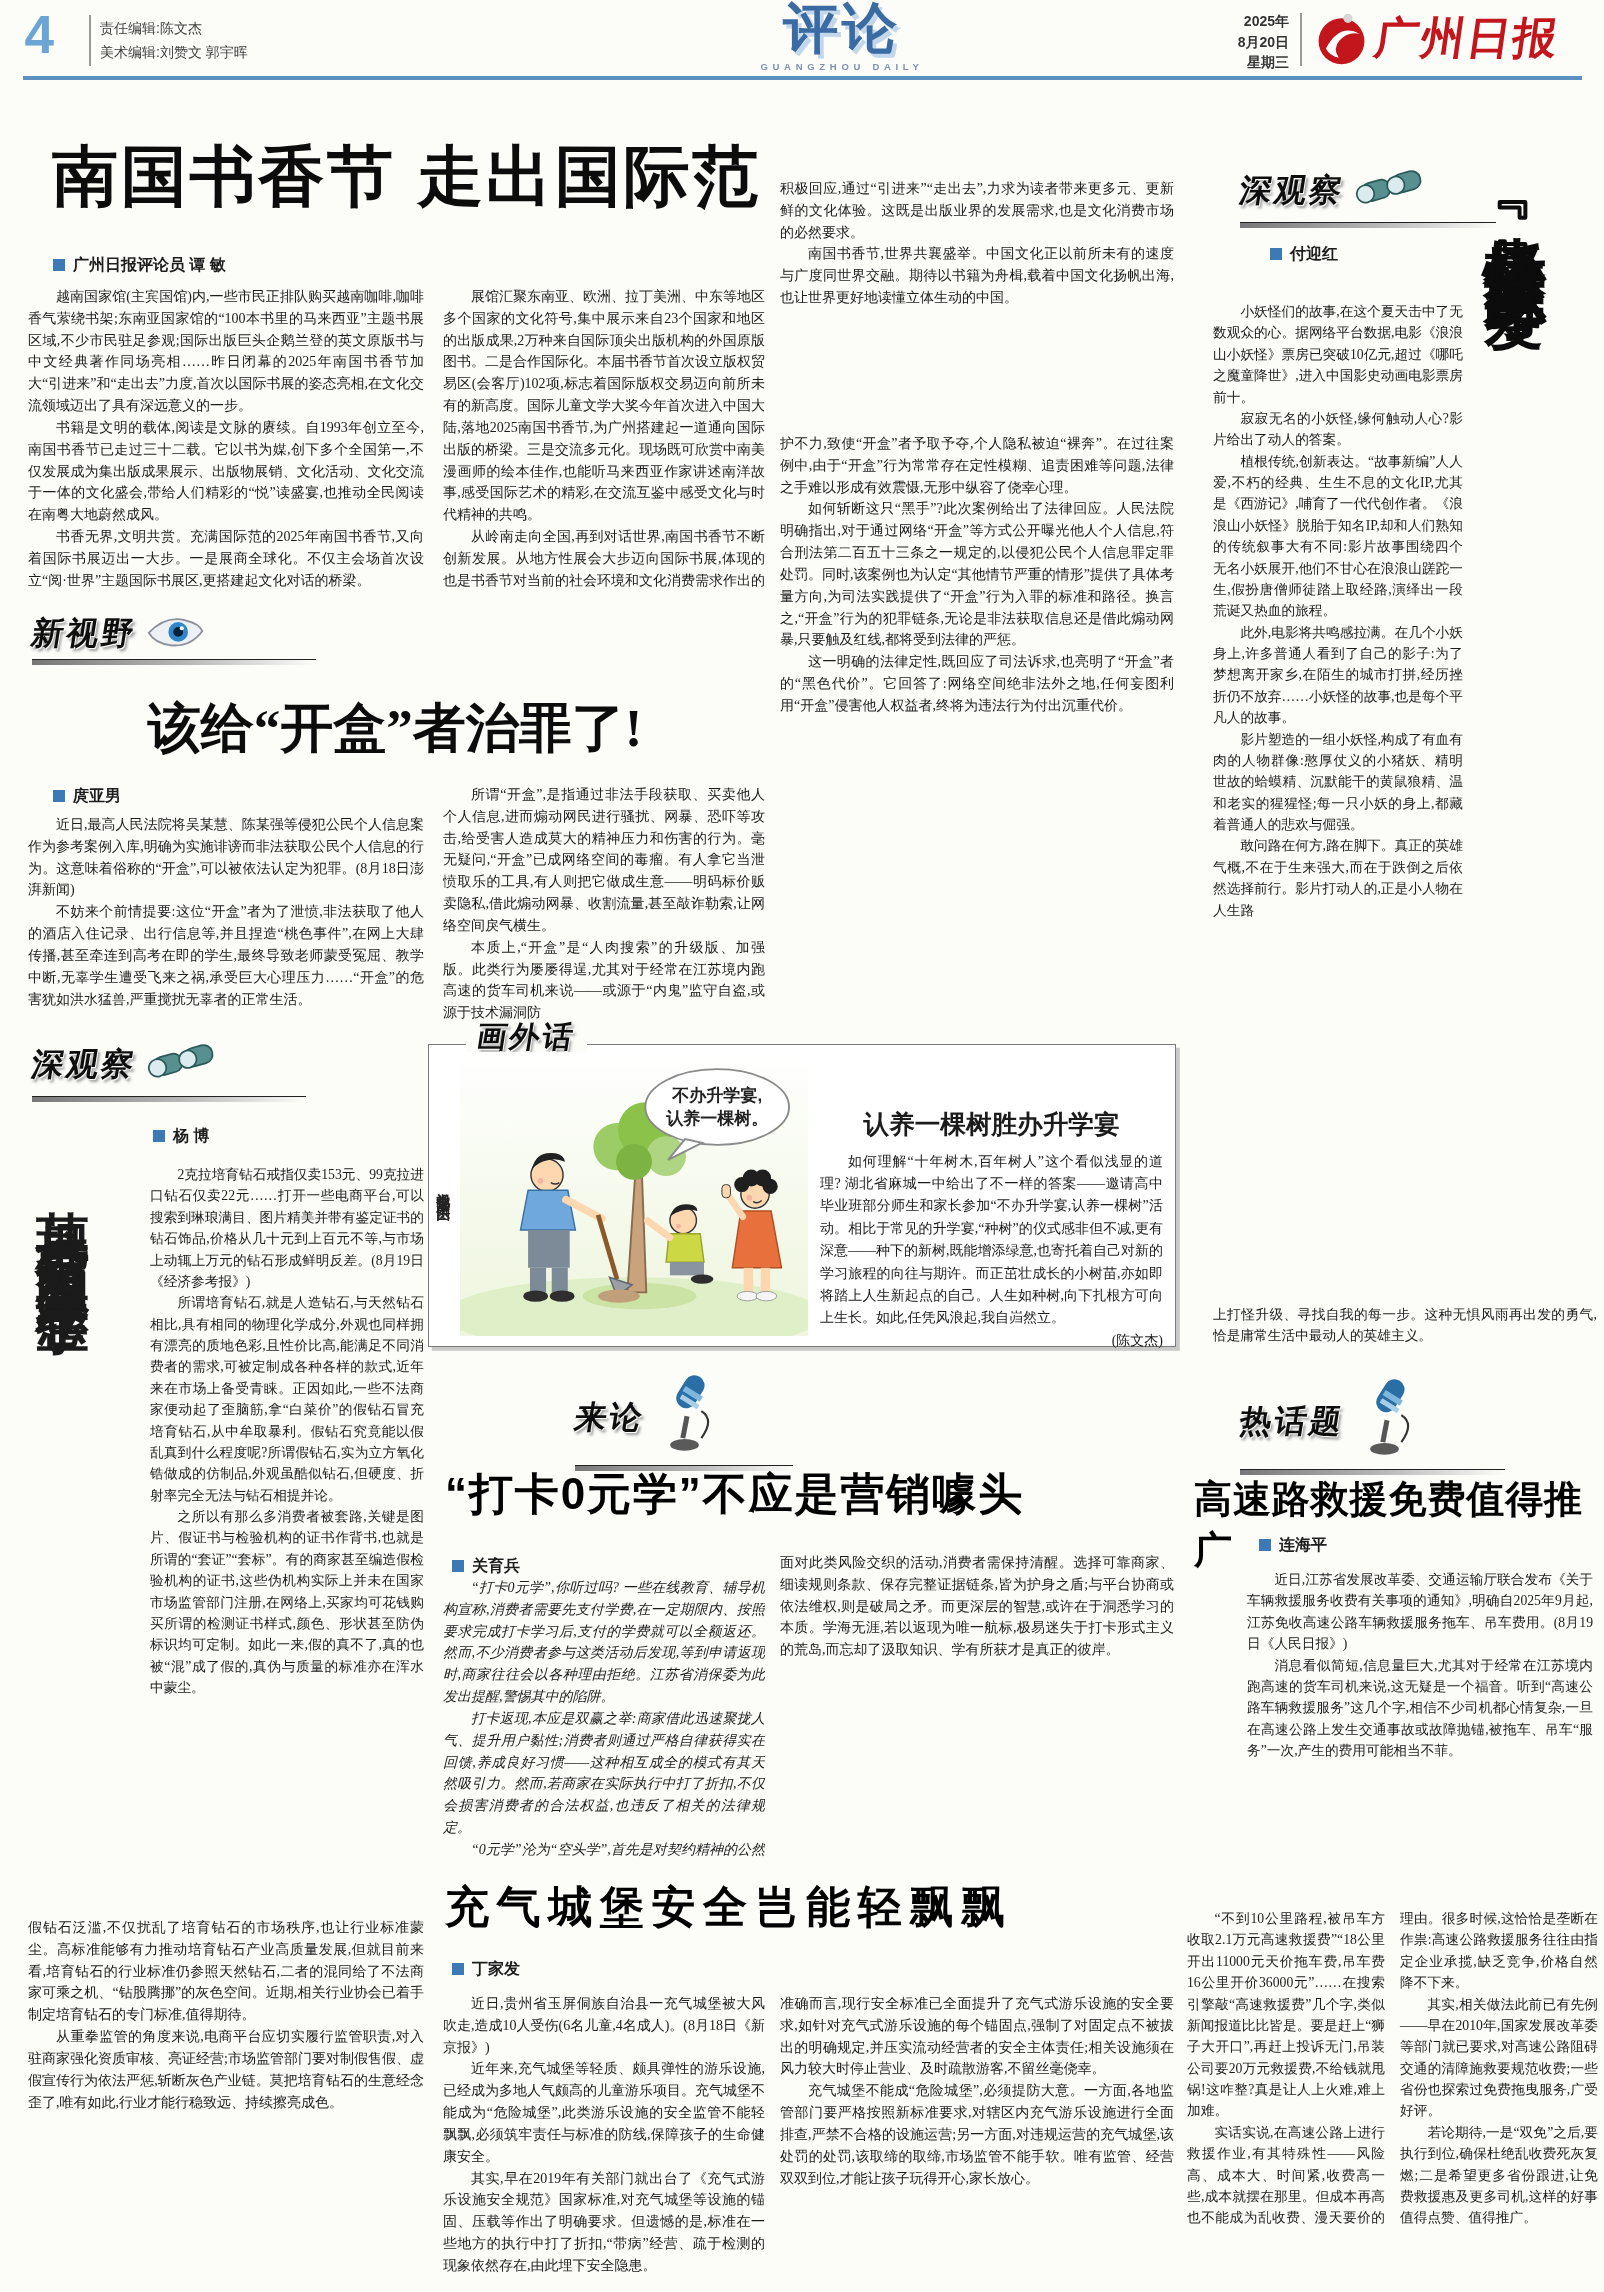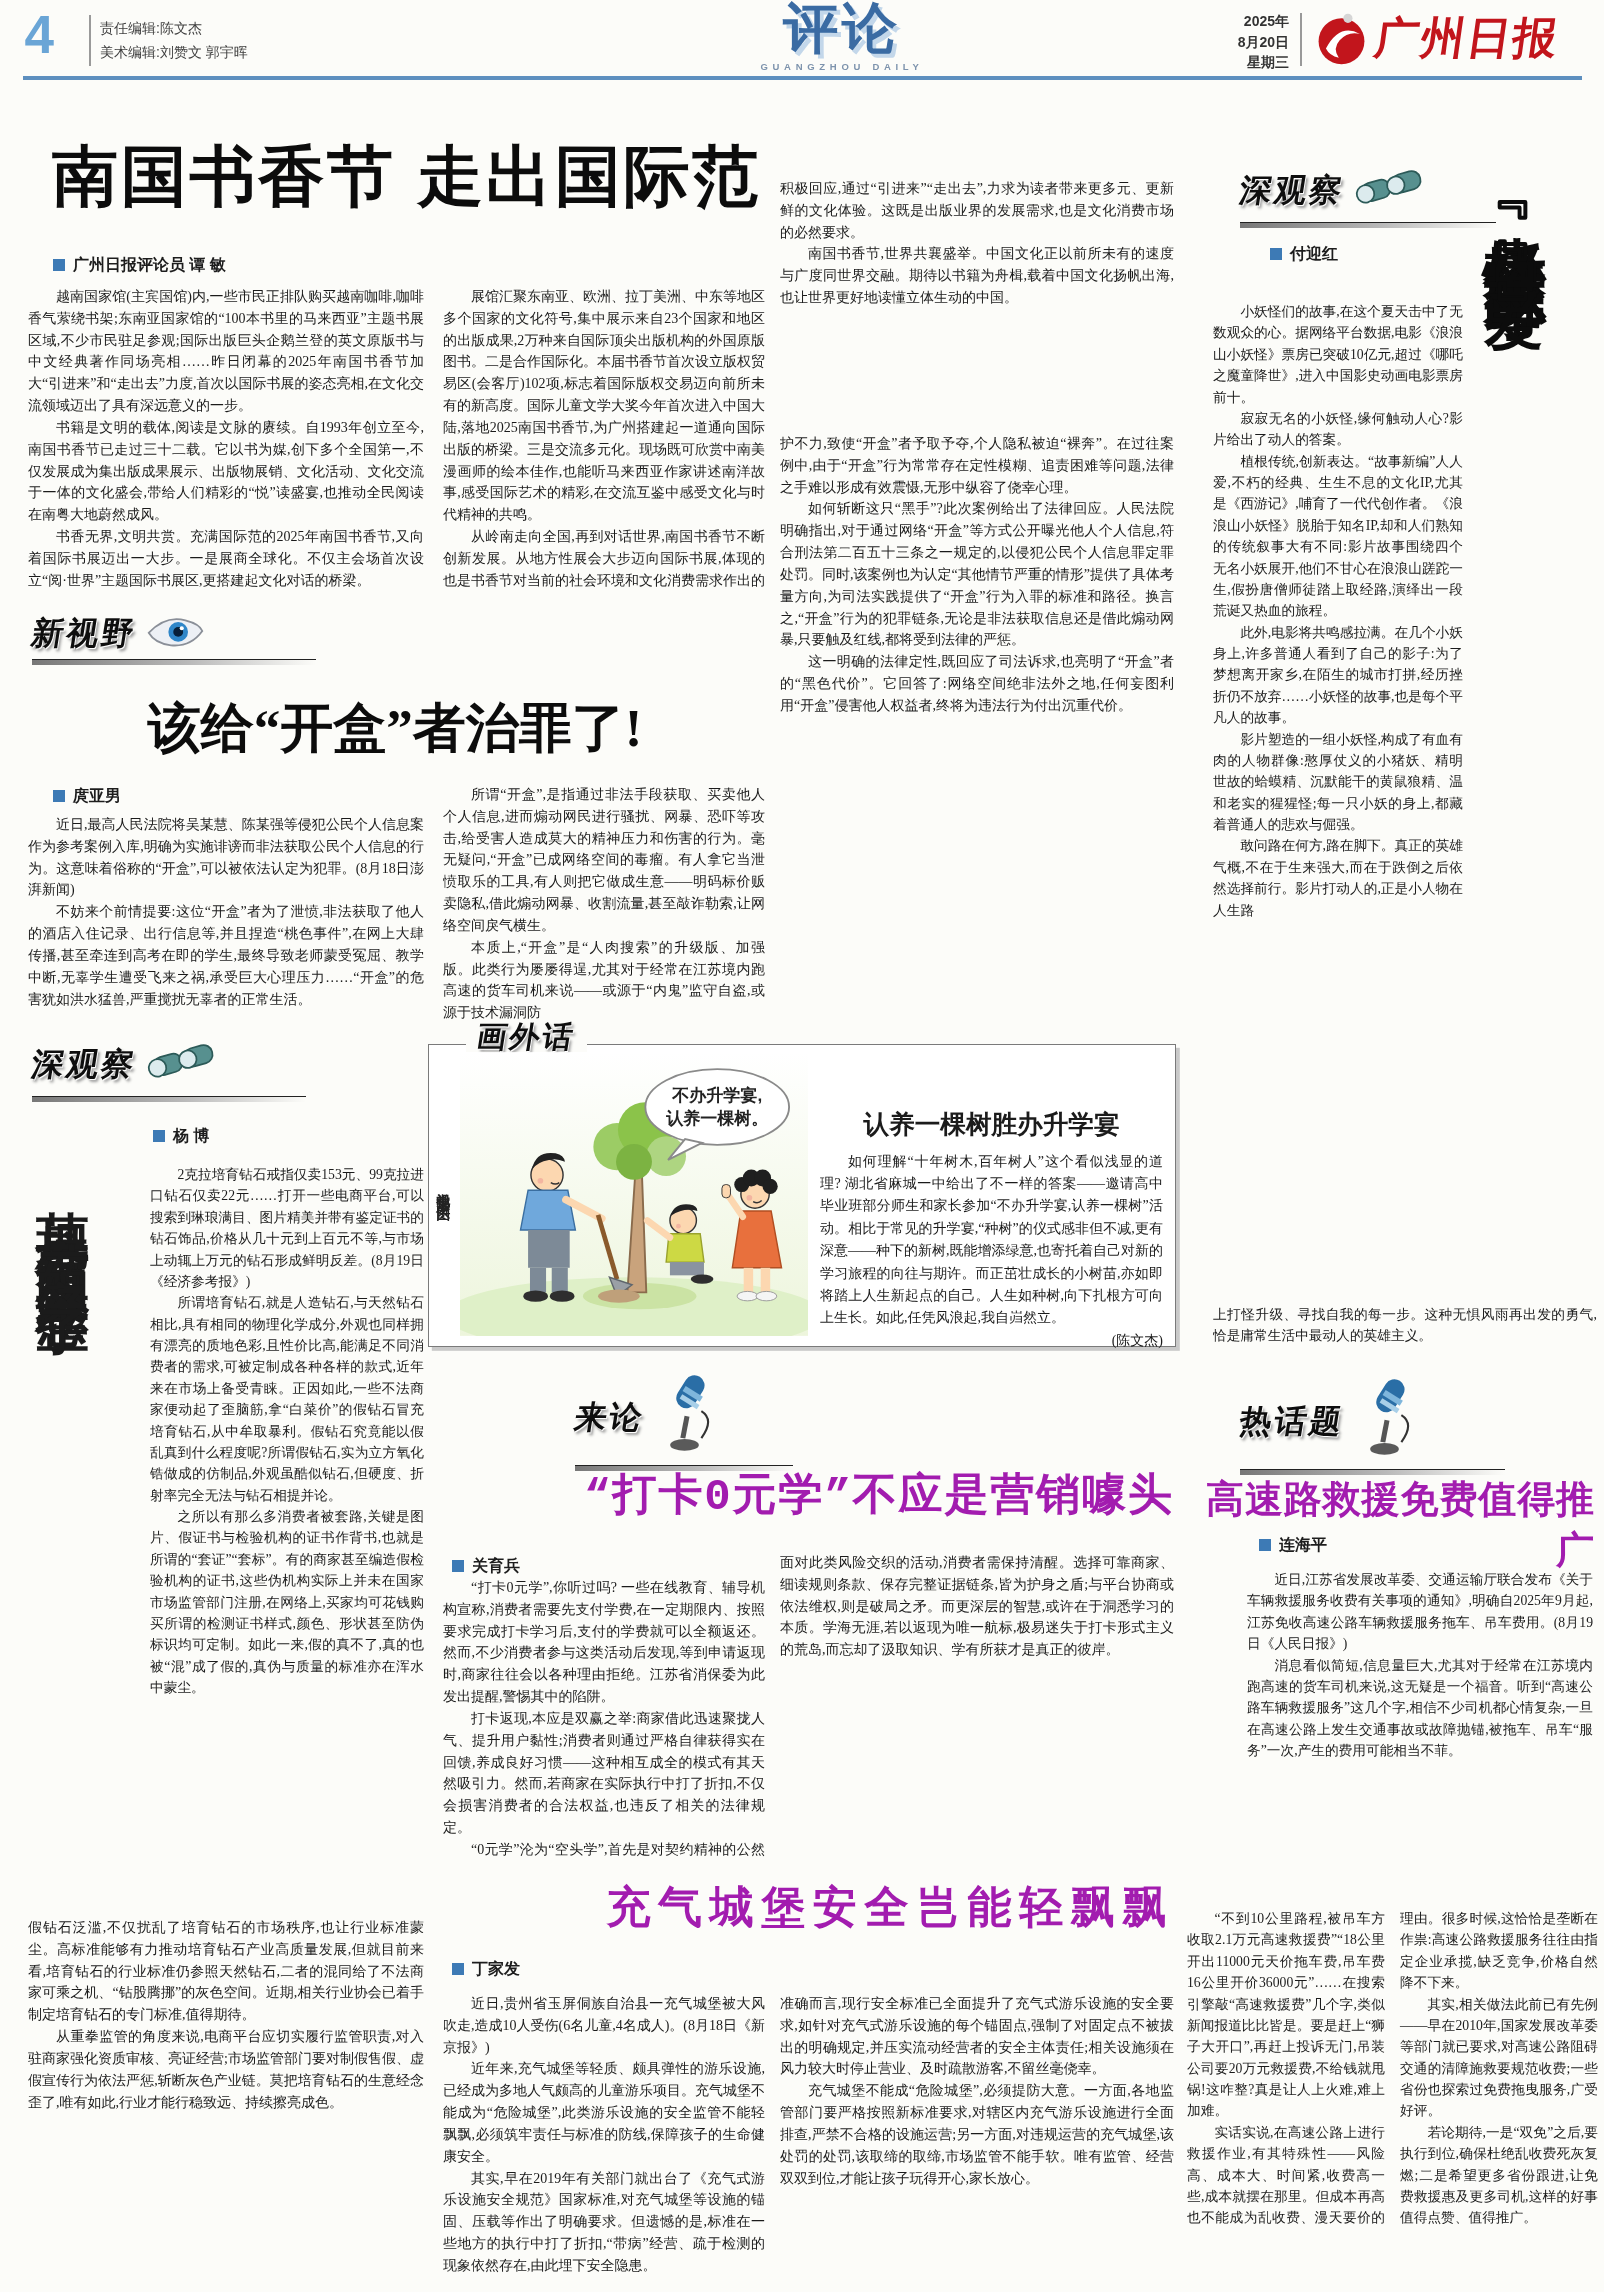--- a/index.html
+++ b/index.html
@@ -15,21 +15,21 @@
   .paper-sec .sub{font:600 9.5px/1 "Liberation Sans",sans-serif;color:#7d93ad;letter-spacing:4.7px;margin-top:3.8px;}
   .date-block{left:1191px;top:11.4px;width:98px;text-align:right;font:600 14px/1.45 "Liberation Sans",sans-serif;color:#333;}
   .date-vline{left:1300px;top:13.2px;width:1.9px;height:53px;background:#999;}
   .logo-wrap{left:1314px;top:7.6px;width:284px;height:64px;}
   .logo-circle{position:absolute;left:0;top:3.8px;width:55px;height:55px;}
   .logo-text{position:absolute;left:61px;top:5.7px;font:900 44px/1.2 "Liberation Serif",serif;color:#c2151c;
              transform:skewX(-8deg);letter-spacing:1.9px;}
   .blue-rule{left:23px;top:76px;width:1559px;height:3.8px;background:#5d8fbf;}
   
   .headline-sans{font-family:"Liberation Sans","DejaVu Sans",sans-serif;font-weight:900;color:#0c0c0c;text-align:center;}
-  .headline-serif{font-family:Liberation Mono, monospace;font-weight:900;color:#a21caf;text-align:right;}
+  .headline-serif{font-family:Liberation Sans, sans-serif;font-weight:900;color:#000000;text-align:left;}
   .byline{font:bold 16px/1 "Liberation Sans",sans-serif;color:#1d1d1d;white-space:nowrap;}
   .sq{display:inline-block;width:12.3px;height:12.3px;background:#3d7ab5;margin-right:7.6px;vertical-align:-0.9px;}
   .col{font-size:14px;line-height:1.56;text-align:justify;overflow:hidden;}
   .col p{margin:0;text-indent:2em;}
   .col.cont p:first-child{text-indent:0;}
   .marker{white-space:nowrap;}
   .mk-text{font:900 32px/1 "Liberation Serif",serif;color:#0e0e0e;display:inline-block;
            transform:skewX(-9deg);letter-spacing:2.8px;text-shadow:0.9px 0.9px 0 #fff,2.8px 2.8px 2.8px #9c9c9c;vertical-align:middle;}
   .mk-icon{display:inline-block;vertical-align:middle;margin-left:5.7px;}
   .mk-swoosh{height:5.7px;margin-top:5.7px;border-top:1.9px solid #222;
@@ -245,21 +245,21 @@
         <ellipse cx="35" cy="84" rx="17" ry="7" fill="#5a5a5a"></ellipse>
         <path d="M55 44 q16 10 0 32" stroke="#333" stroke-width="2.5" fill="none"></path>
       </svg>
     </span>
     <div class="mk-swoosh"></div>
   </div>
   <div class="abs headline-serif" style="left:445px;top:1465px;width:729px;font-size:44px;letter-spacing:1.9px;">“打卡0元学”不应是营销噱头</div>
   <div class="abs byline" style="left:452px;top:1558px;">
     <span class="sq"></span><span>关育兵</span>
   </div>
-  <div class="abs col" style="left:443px;top:1577px;width:322px;height:286px;">
+  <div class="abs col" style="left:443px;top:1577px;width:322px;height:286px;font-style:italic;">
       <p>“打卡0元学”,你听过吗? 一些在线教育、辅导机构宣称,消费者需要先支付学费,在一定期限内、按照要求完成打卡学习后,支付的学费就可以全额返还。然而,不少消费者参与这类活动后发现,等到申请返现时,商家往往会以各种理由拒绝。江苏省消保委为此发出提醒,警惕其中的陷阱。</p>
       <p>打卡返现,本应是双赢之举:商家借此迅速聚拢人气、提升用户黏性;消费者则通过严格自律获得实在回馈,养成良好习惯——这种相互成全的模式有其天然吸引力。然而,若商家在实际执行中打了折扣,不仅会损害消费者的合法权益,也违反了相关的法律规定。</p>
       <p>“0元学”沦为“空头学”,首先是对契约精神的公然亵渎。民法典明确规定网络平台发布的商品服务信息在符合要约条件时合同成立,双方应恪守约定。消费者已如约完成打卡,商家却翻脸拒不返现,这无疑构成违约,当负法</p>
     </div>
   <div class="abs col cont" style="left:780px;top:1552px;width:394px;height:195px;">
       <p>面对此类风险交织的活动,消费者需保持清醒。选择可靠商家、细读规则条款、保存完整证据链条,皆为护身之盾;与平台协商或依法维权,则是破局之矛。而更深层的智慧,或许在于洞悉学习的本质。学海无涯,若以返现为唯一航标,极易迷失于打卡形式主义的荒岛,而忘却了汲取知识、学有所获才是真正的彼岸。</p>
     </div>
 
   <div class="abs headline-serif" style="left:445px;top:1878px;width:729px;font-size:44px;letter-spacing:7.6px;">充气城堡安全岂能轻飘飘</div>
   <div class="abs byline" style="left:452px;top:1961px;">

